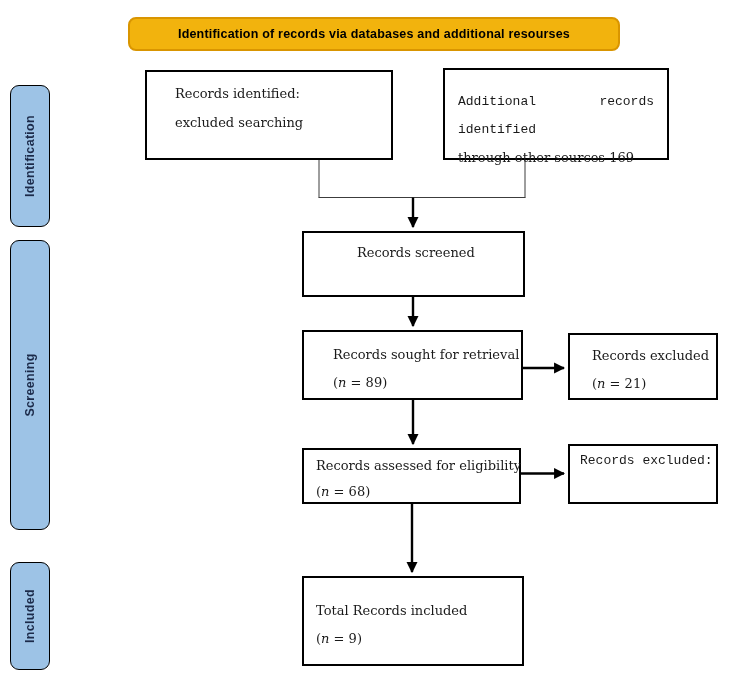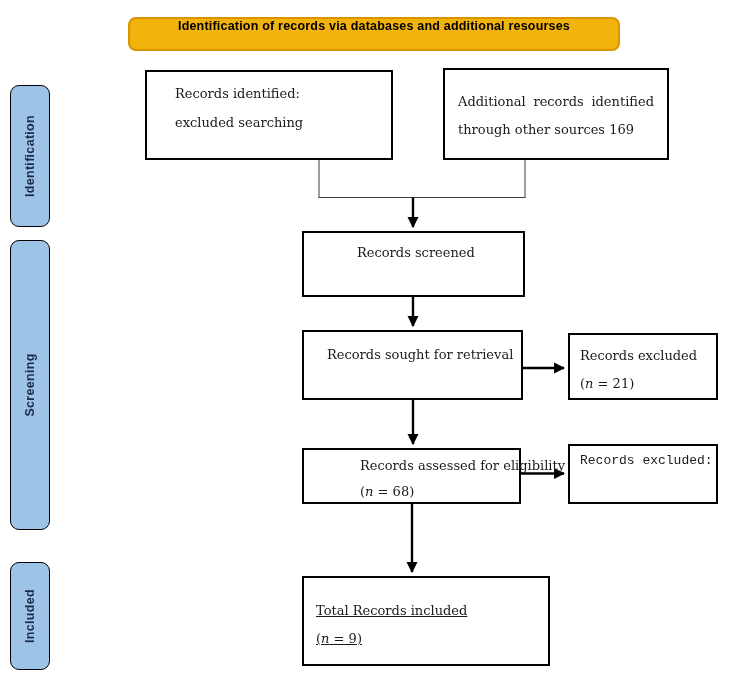--- a/index.html
+++ b/index.html
@@ -12,21 +12,21 @@
     overflow: hidden;
   }
   
   .banner {
     position: absolute;
     left: 128px; top: 17px; width: 492px; height: 34px;
     background: var(--banner-fill, #F2B30D);
     border: 2px solid var(--banner-border, #D99500);
     border-radius: 8px;
     box-sizing: border-box;
-    display: flex; align-items: flex-start; justify-content: center;
+    display: flex; align-items: center; justify-content: center;
     font-family: "Liberation Sans", sans-serif;
     font-weight: bold; font-size: 12.5px; color: #000;
     letter-spacing: 0.2px;
   }
   
   .pill {
     position: absolute;
     left: 10px; width: 40px;
     background: var(--sidebar-fill, #9DC3E6);
     border: 1.5px solid #000;
@@ -50,26 +50,26 @@
   .fbox {
     position: absolute;
     background: #ffffff;
     border: 2px solid var(--box-border, #000);
     box-sizing: border-box;
     font-size: 13px;
     color: #1a1a1a;
     line-height: 28px;
   }
   .fbox .tline { white-space: nowrap; }
-  .jline { text-align: justify; text-align-last: justify; }
+  .jline { text-align: justify; text-align-last: justify; font-family: Liberation Mono, monospace; }
   .pad-b1  { padding: 7px 6px 0 28px; line-height: 29px; }
   .pad-b2  { padding: 18px 13px 0 13px; }
   .pad-std { padding: 6px 6px 0 12px; margin-left: 41px; }
-  .pad-sgt { padding: 9px 6px 0 23px; }
-  .pad-exc { padding: 7px 4px 0 10px; }
+  .pad-sgt { padding: 9px 6px 0 29px; }
+  .pad-exc { padding: 7px 4px 0 22px; }
   .pad-asd { padding: 0 4px 0 12px; line-height: 26px; padding-top: 3px; }
   .pad-ex2 { padding: 1px 4px 0 10px; line-height: 27px; }
   .pad-tot { padding: 19px 6px 0 12px; }
   
   .overlay {
     position: absolute;
     left: 0; top: 0;
     pointer-events: none;
   }
 </style>
@@ -127,43 +127,44 @@
 
   <div class="fbox" style="left:302px; top:231px; width:223px; height:66px;">
     <div class="pad-std">
       <div class="tline">Records screened</div>
     </div>
   </div>
 
   <div class="fbox" style="left:302px; top:330px; width:221px; height:70px;">
     <div class="pad-sgt">
       <div class="tline">Records sought for retrieval</div>
+      <div class="tline">(<i>n</i> = 89)</div>
     </div>
   </div>
 
   <div class="fbox" style="left:568px; top:333px; width:150px; height:67px;">
     <div class="pad-exc">
       <div class="tline">Records excluded</div>
       <div class="tline">(<i>n</i> = 21)</div>
     </div>
   </div>
 
-  <div class="fbox" style="left:302px; top:448px; width:219px; height:56px;padding-left:44px;">
+  <div class="fbox" style="left:302px; top:448px; width:219px; height:56px;">
     <div class="pad-asd">
       <div class="tline">Records assessed for eligibility</div>
       <div class="tline">(<i>n</i> = 68)</div>
     </div>
   </div>
 
   <div class="fbox" style="left:568px; top:444px; width:150px; height:60px;font-family:Liberation Mono, monospace;">
     <div class="pad-ex2">
       <div class="tline">Records excluded:</div>
     </div>
   </div>
 
-  <div class="fbox" style="left:302px; top:576px; width:248px; height:90px;text-decoration:underline;">
+  <div class="fbox" style="left:302px; top:576px; width:222px; height:90px;">
     <div class="pad-tot">
       <div class="tline">Total Records included</div>
       <div class="tline">(<i>n</i> = 9)</div>
     </div>
   </div>
 
 </div>
 
 </body></html>

